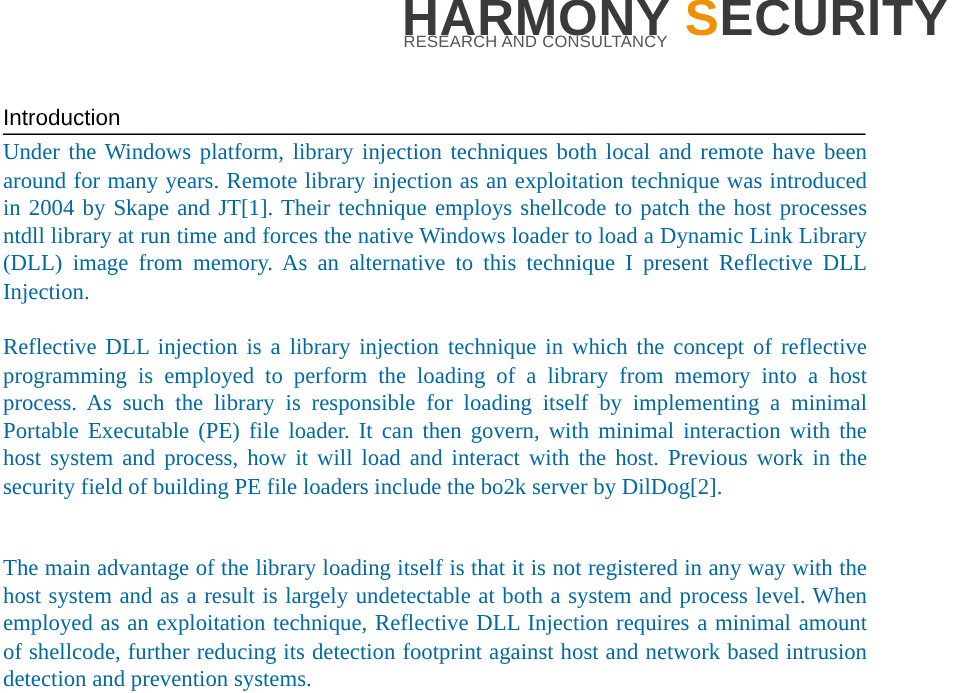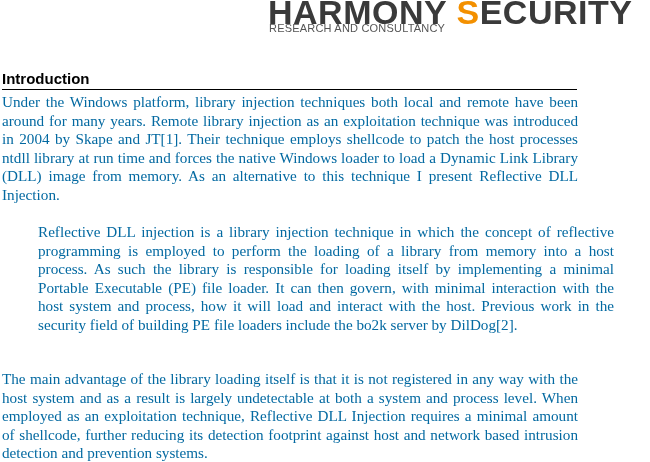--- a/index.html
+++ b/index.html
@@ -1,24 +1,24 @@
 <!DOCTYPE html>
 <html><head>
 <meta charset="utf-8">
 <style>
   html, body { margin:0; padding:0; background:#ffffff; }
   body { width:650px; height:462px; overflow:hidden; position:relative; }
   .logo { position:absolute; left:268px; top:-8px; width:382px; height:44px; }
   .logo-main { position:absolute; left:0; top:0; font-family:"Liberation Sans", sans-serif; font-weight:bold; font-size:34px; letter-spacing:0.5px; color:#3a3a3a; white-space:nowrap; line-height:40px; }
   .logo-main .accent { color:#f39000; }
   .logo-sub { position:absolute; left:1px; top:30px; font-family:"Liberation Sans", sans-serif; font-size:11px; color:#555555; white-space:nowrap; letter-spacing:0.2px; line-height:12px; }
-  .heading { position:absolute; left:2px; top:70px; width:575px; border-bottom:1.5px solid #000; font-family:"Liberation Sans", sans-serif; font-weight:bold; font-size:15px; color:#000; line-height:18px; padding-bottom:1px; }
+  .heading { position:absolute; left:2px; top:70px; width:575px; border-bottom:1.5px solid #000; font-family:"Liberation Sans", sans-serif; font-weight:normal; font-size:15px; color:#000; line-height:18px; padding-bottom:1px; }
   .para { position:absolute; left:2px; width:576px; font-family:"Liberation Serif", serif; font-size:15.2px; line-height:18.5px; color:#0369a1; text-align:justify; margin:0; }
   #p1 { top:93px; }
-  #p2 { top:223px;margin-left:36px; }
+  #p2 { top:223px; }
   #p3 { top:370px; }
 </style>
 </head>
 <body>
 
 <div class="logo">
   <div class="logo-main"><span>HARMONY</span> <span class="accent">S</span><span>ECURITY</span></div>
   <div class="logo-sub">RESEARCH AND CONSULTANCY</div>
 </div>
 

